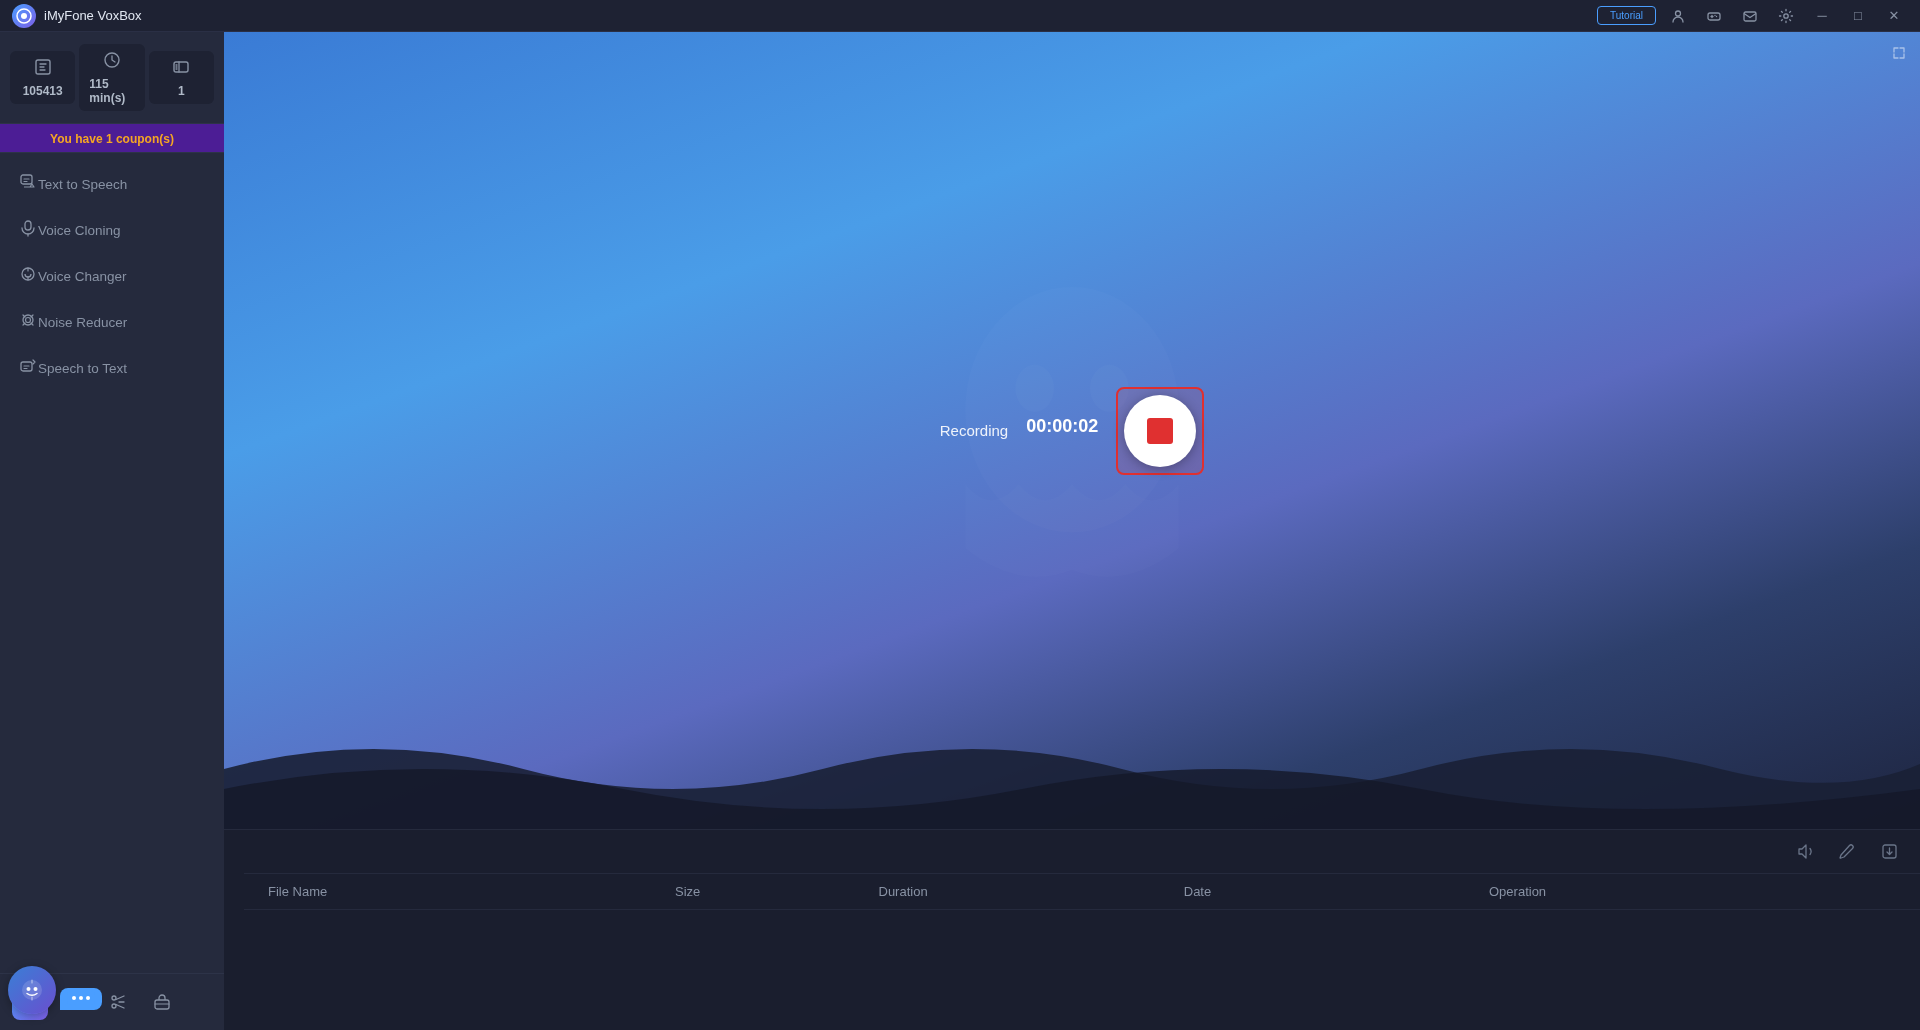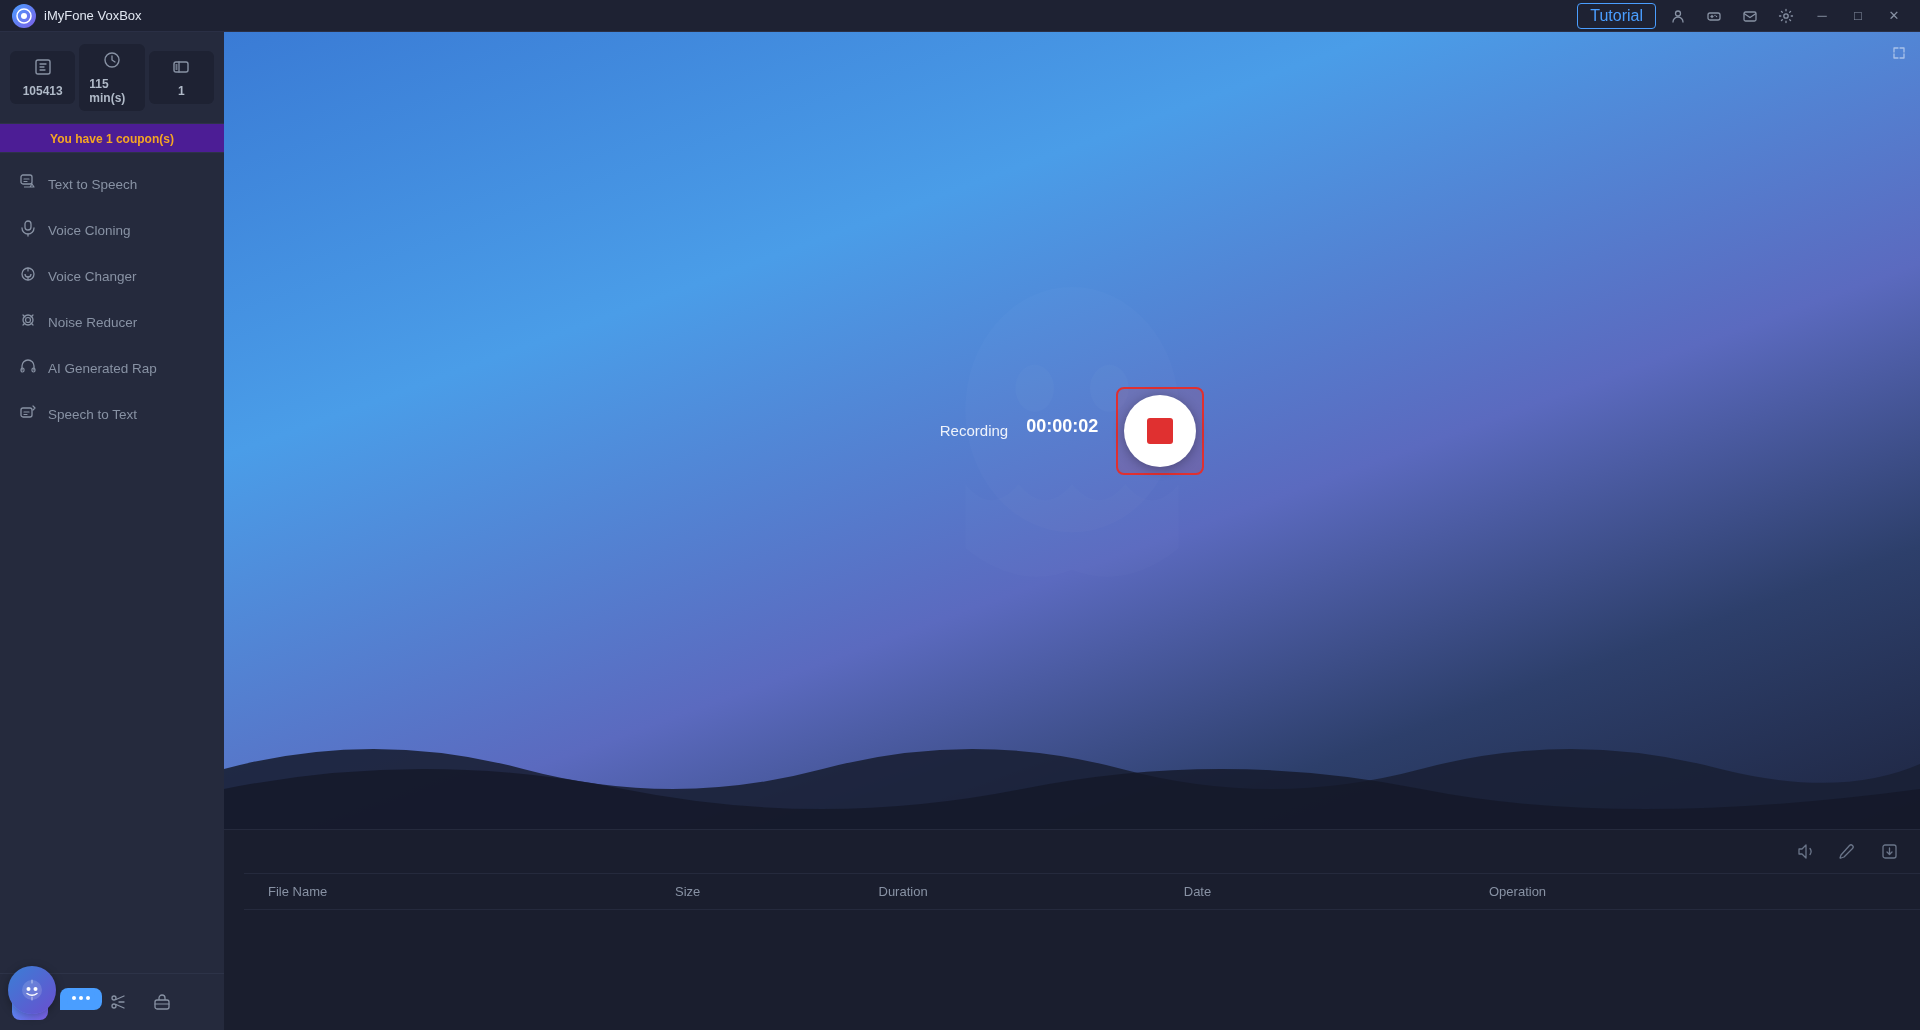--- a/index.html
+++ b/index.html
@@ -50,21 +50,21 @@
       display: flex;
       align-items: center;
       gap: 8px;
     }
     .tutorial-btn {
       background: transparent;
       border: 1px solid #4a9eff;
       color: #4a9eff;
       padding: 3px 12px;
       border-radius: 4px;
-      font-size: 16px;
+      font-size: 10px;
       cursor: pointer;
     }
     .title-icon-btn {
       width: 28px;
       height: 28px;
       display: flex;
       align-items: center;
       justify-content: center;
       color: #8892a4;
       font-size: 15px;
@@ -136,21 +136,20 @@
       font-weight: 600;
     }
     .sidebar-nav {
       flex: 1;
       padding: 8px 0;
       overflow-y: auto;
     }
     .nav-item {
       display: flex;
       align-items: center;
-      gap: 10px;
       padding: 12px 18px;
       color: #8892a4;
       cursor: pointer;
       font-size: 13.5px;
       border-radius: 0;
       transition: background 0.15s;
     }
     .nav-icon {
       font-size: 16px;
       width: 20px;
@@ -476,30 +475,20 @@
       </div>
       <div class="nav-item">
         <span class="nav-icon">
           <svg width="18" height="18" viewBox="0 0 18 18" fill="none">
               <circle cx="9" cy="9" r="5" stroke="#8892a4" stroke-width="1.3"></circle>
               <circle cx="9" cy="9" r="2.5" stroke="#8892a4" stroke-width="1.2"></circle>
               <path d="M4 4l2 2M12 12l2 2M14 4l-2 2M6 12l-2 2" stroke="#8892a4" stroke-width="1.2" stroke-linecap="round"></path>
             </svg>
         </span>
         <span>Noise Reducer</span>
-      </div>
-      <div class="nav-item">
-        <span class="nav-icon">
-          <svg width="18" height="18" viewBox="0 0 18 18" fill="none">
-              <path d="M3 13V9a6 6 0 0 1 12 0v4" stroke="#8892a4" stroke-width="1.3" stroke-linecap="round"></path>
-              <rect x="2" y="11" width="3" height="4" rx="1.5" stroke="#8892a4" stroke-width="1.2"></rect>
-              <rect x="13" y="11" width="3" height="4" rx="1.5" stroke="#8892a4" stroke-width="1.2"></rect>
-            </svg>
-        </span>
-        <span>AI Generated Rap</span>
       </div>
       <div class="nav-item">
         <span class="nav-icon">
           <svg width="18" height="18" viewBox="0 0 18 18" fill="none">
               <rect x="2" y="5" width="11" height="9" rx="2" stroke="#8892a4" stroke-width="1.3"></rect>
               <path d="M5 9h5M5 11.5h3" stroke="#8892a4" stroke-width="1.2" stroke-linecap="round"></path>
               <path d="M14 3l2 2-2 2" stroke="#8892a4" stroke-width="1.2" stroke-linecap="round" stroke-linejoin="round"></path>
             </svg>
         </span>
         <span>Speech to Text</span>

